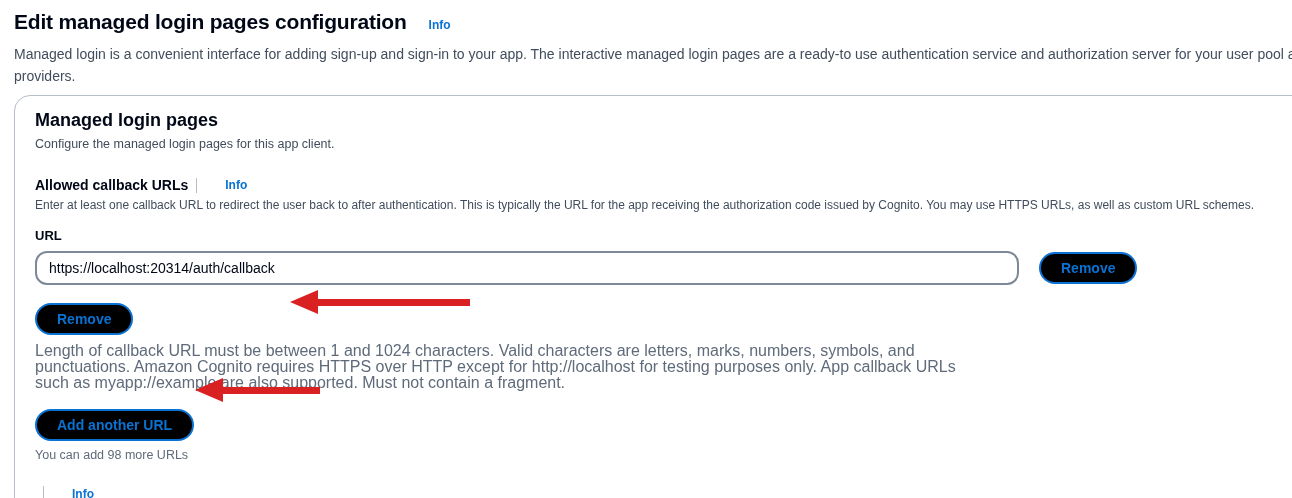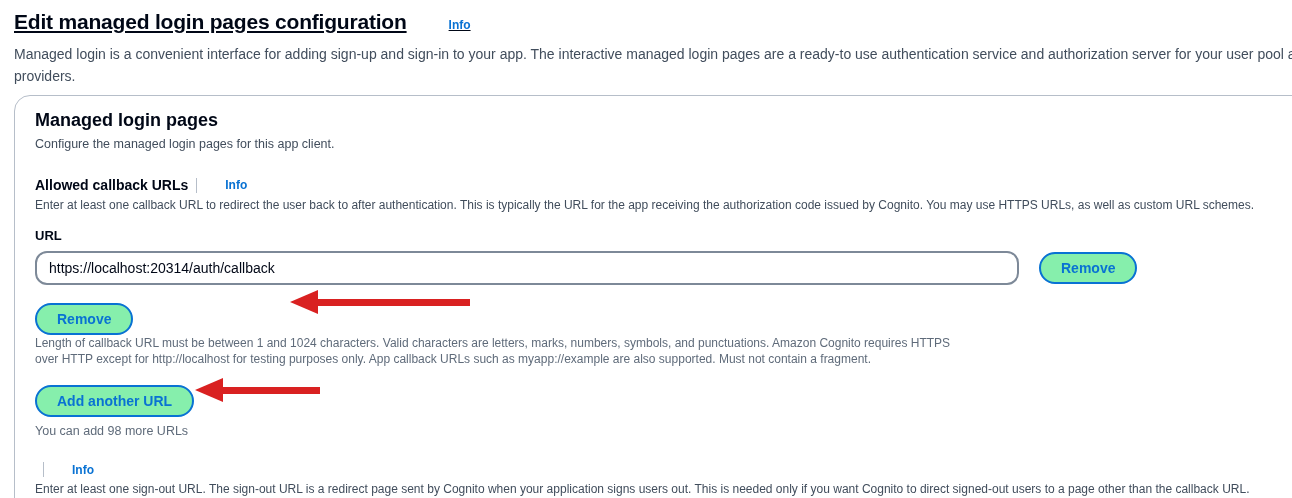--- a/index.html
+++ b/index.html
@@ -8,21 +8,21 @@
     width: 1292px; height: 498px;
     position: relative;
     overflow: hidden;
     background: #ffffff;
     font-family: "Liberation Sans", sans-serif;
     color: #000716;
   }
 
   
   .page-header { padding: 10px 0 0 14px; }
-  .title-row { display: flex; align-items: baseline; gap: 22px; text-decoration: underline; }
+  .title-row { display: flex; align-items: baseline; gap: 2px; }
   h1 {
     margin: 0;
     font-size: 21px;
     font-weight: 800;
     letter-spacing: -0.2px;
     color: #000716;
   }
   .info-link {
     font-size: 12px;
     font-weight: 700;
@@ -75,35 +75,35 @@
     padding: 0 12px;
     font-family: "Liberation Sans", sans-serif;
     font-size: 14px;
     color: #000716;
     background: #fff;
     outline: none;
   }
   .btn {
     height: 32px;
     padding: 0 20px;
-    background: #86efac;
+    background: #000000;
     border: 2px solid #0972d3;
     border-radius: 20px;
     color: #0972d3;
     font-family: "Liberation Sans", sans-serif;
     font-size: 14px;
     font-weight: 700;
     cursor: pointer;
     white-space: nowrap;
   }
 
   .constraint {
-    margin-top: 0;
+    margin-top: 8px;
     width: 940px;
-    font-size: 12px;
+    font-size: 16px;
     line-height: 16px;
     color: #5f6b7a;
   }
 
   .add-btn-row { margin-top: 18px; }
   .remaining { margin-top: 7px; font-size: 12.5px; color: #5f6b7a; }
 
   .signout-head { margin-top: 24px; }
 
   

